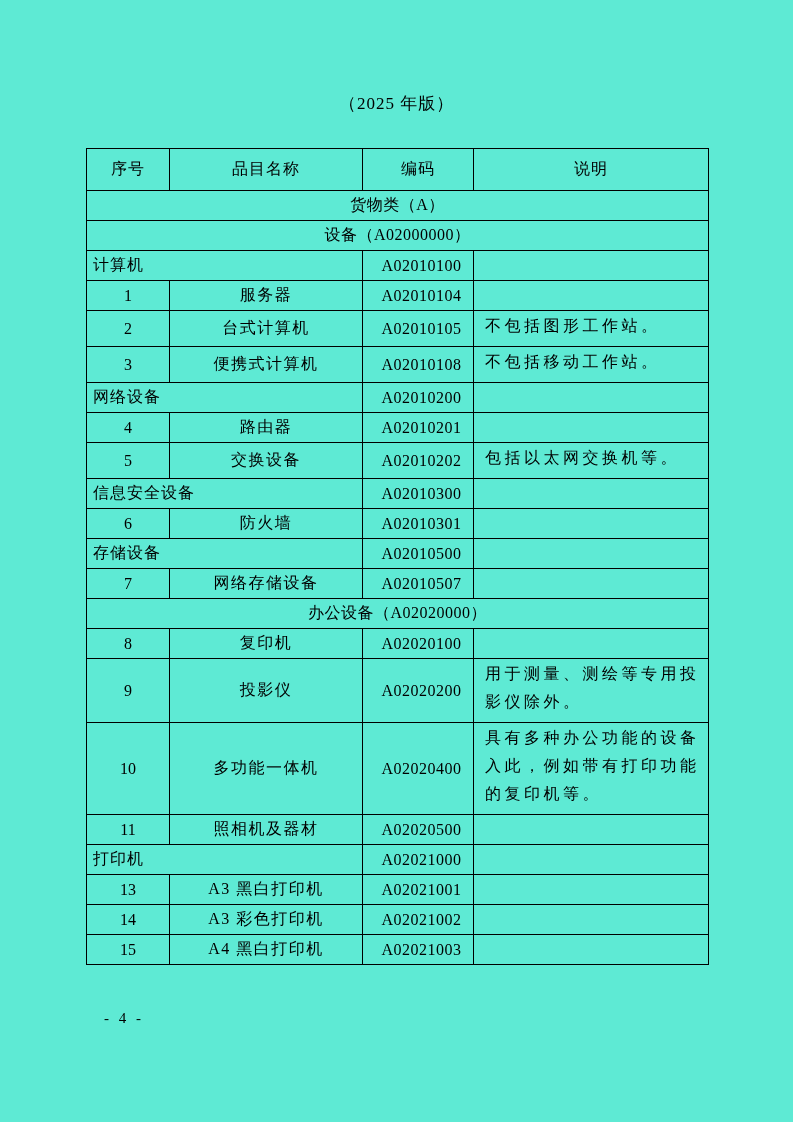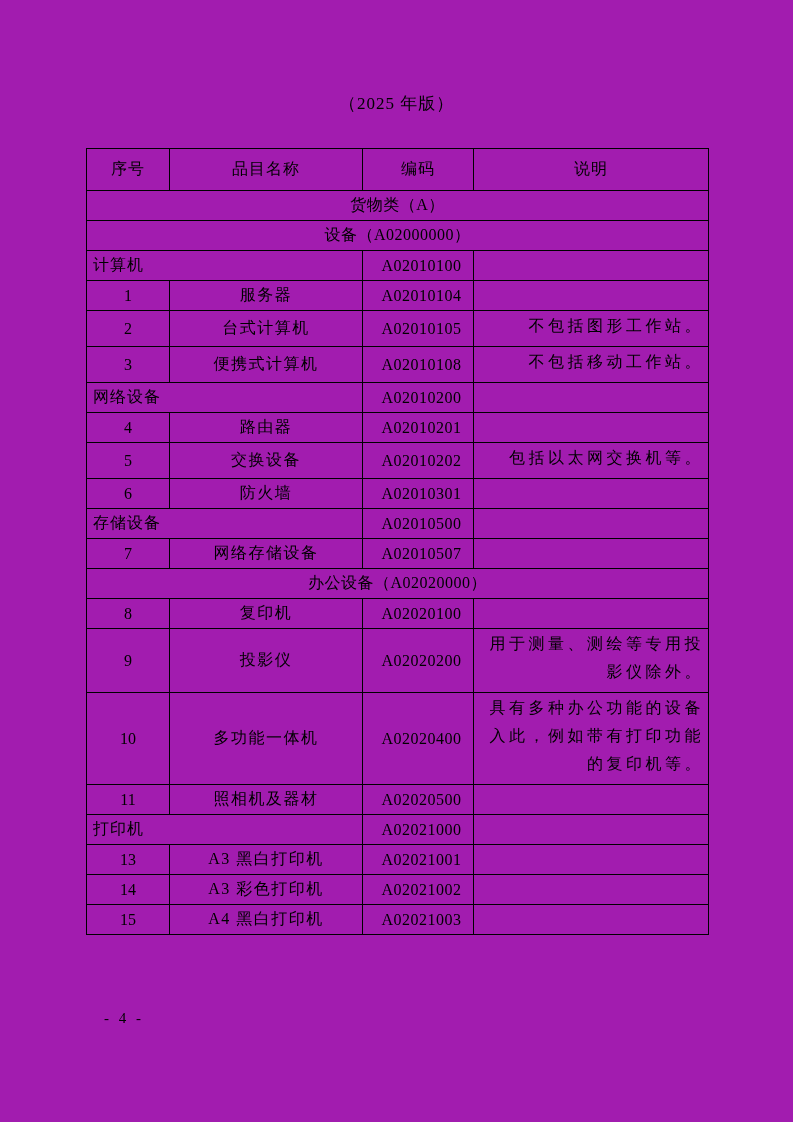--- a/index.html
+++ b/index.html
@@ -1,21 +1,21 @@
 <!DOCTYPE html>
 <html><head>
 <meta charset="utf-8">
 <style>
   * { margin: 0; padding: 0; box-sizing: border-box; }
   html, body { background: #e8e8e8; }
   .page {
     position: relative;
     width: 793px;
     height: 1122px;
-    background: #a21caf;
+    background: #5eead4;
     font-family: "Liberation Serif", "DejaVu Serif", serif;
     color: #000000;
     overflow: hidden;
   }
   .doc-title {
     position: absolute;
     top: 92px;
     left: 0;
     width: 100%;
     text-align: center;
@@ -65,21 +65,21 @@
   td.cat-code {
     font-weight: bold;
     text-align: center;
     letter-spacing: 0.5px;
     padding-left: 7px;
   }
   td.no-cell { text-align: center; }
   td.name-cell { text-align: center; letter-spacing: 1.5px; }
   td.code-cell { text-align: center; letter-spacing: 0.5px; padding-left: 7px; }
   td.note-cell {
-    text-align: right;
+    text-align: left;
     padding: 1px 4px 6px 11px;
     letter-spacing: 3.5px;
     line-height: 28px;
     font-size: 16px;
   }
   .page-number {
     position: absolute;
     left: 104px;
     top: 1010px;
     font-size: 15px;
@@ -160,20 +160,25 @@
         <td class="note-cell"></td>
       </tr>
 
       <tr>
         <td class="no-cell">5</td>
         <td class="name-cell">交换设备</td>
         <td class="code-cell">A02010202</td>
         <td class="note-cell">包括以太网交换机等。</td>
       </tr>
 
+      <tr>
+        <td class="cat-name" colspan="2">信息安全设备</td>
+        <td class="cat-code">A02010300</td>
+        <td class="note-cell"></td>
+      </tr>
 
       <tr>
         <td class="no-cell">6</td>
         <td class="name-cell">防火墙</td>
         <td class="code-cell">A02010301</td>
         <td class="note-cell"></td>
       </tr>
 
       <tr>
         <td class="cat-name" colspan="2">存储设备</td>

